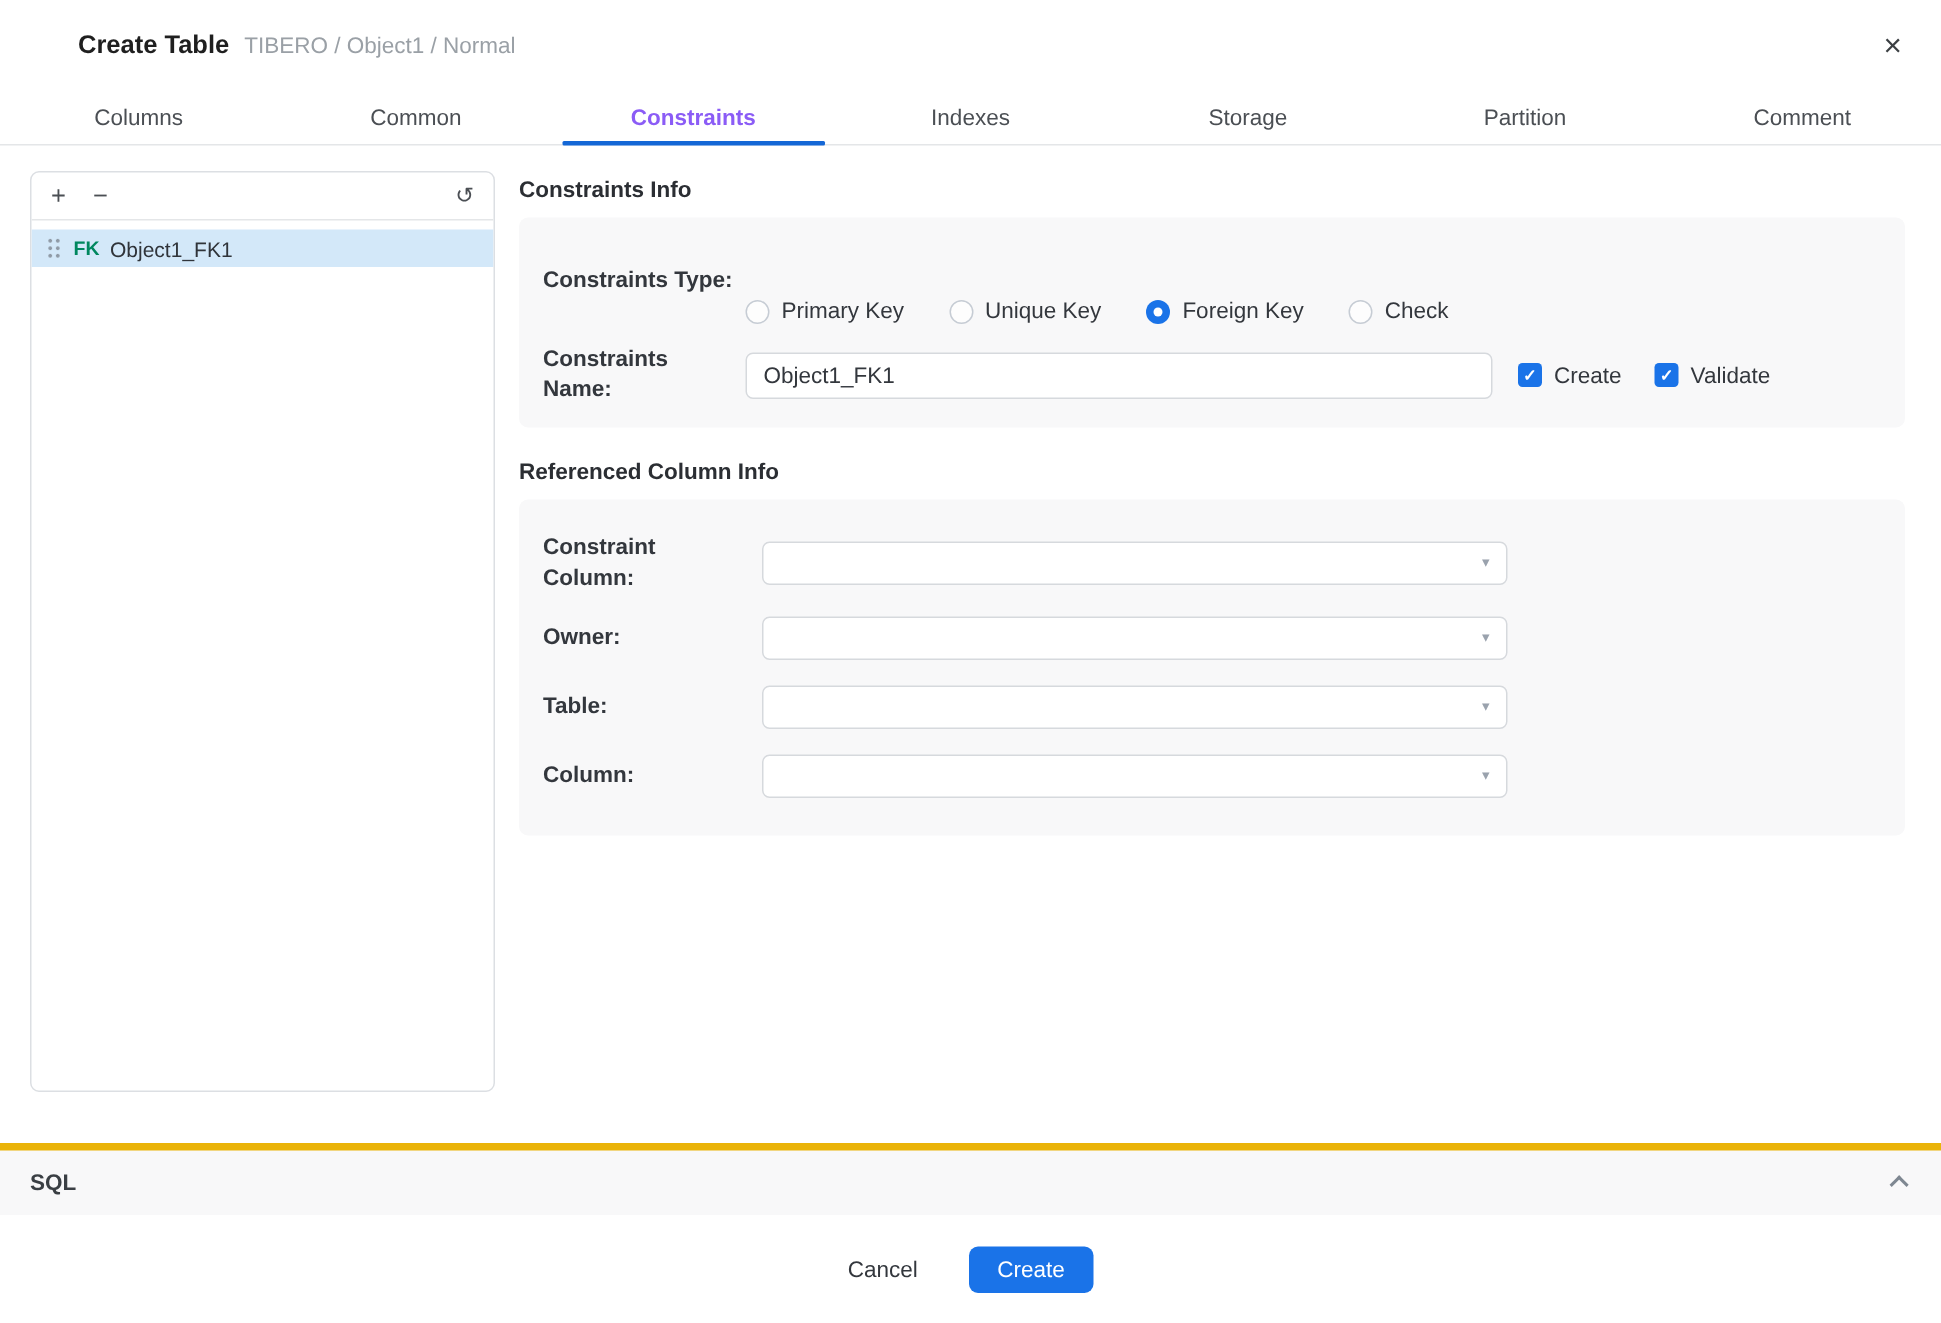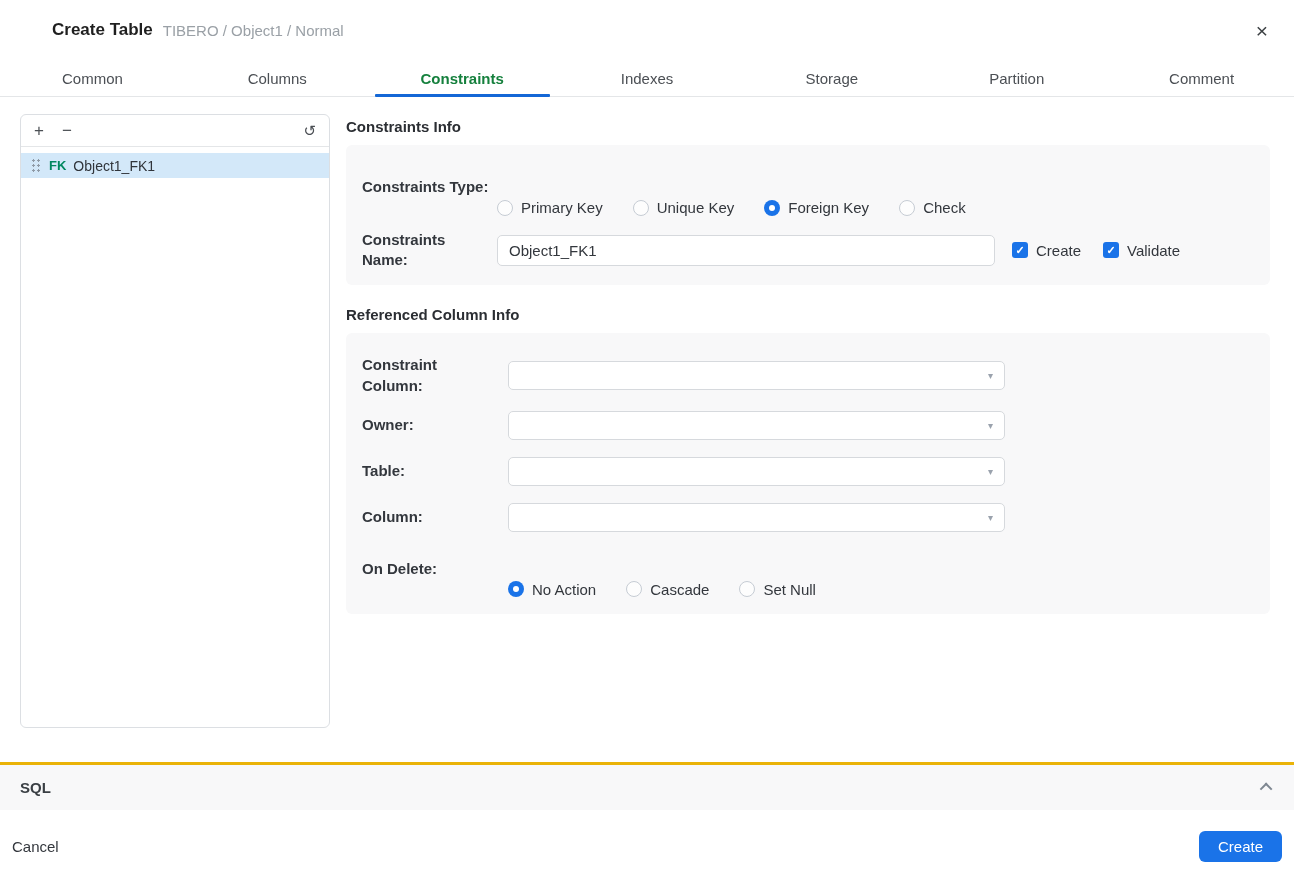--- a/index.html
+++ b/index.html
@@ -11,21 +11,21 @@
   .title-row { display:flex; align-items:center; height:60px; padding:0 22px 0 20px;margin-left:32px; }
   .dialog-title { font-size:17px; font-weight:bold; color:#1f1f1f; }
   .dialog-subtitle { font-size:15px; color:#9aa0a6; margin-left:10px; }
   .close-btn { margin-left:auto; background:none; border:none; cursor:pointer;
     font-size:21px; line-height:1; color:#3c4043; padding:2px 4px; }
 
   
   .tabs { display:flex; height:37px; border-bottom:1px solid #e4e6e8; }
   .tab { flex:1 1 0; position:relative; display:flex; align-items:center; justify-content:center;
     font-size:15px; color:#4b4f54; cursor:pointer; }
-  .tab.active { color:#15803d; font-weight:bold; }
+  .tab.active { color:#8b5cf6; font-weight:bold; }
   .tab.active::after { content:""; position:absolute; left:5px; right:5px; bottom:-1px;
     height:3px; background:#1467d6; border-radius:1px; }
 
   
   .content { display:flex; align-items:flex-start; }
 
   
   .list-panel { width:310px; margin:17px 0 0 20px; height:614px;
     border:1px solid #dcdfe3; border-radius:6px; background:#fff; overflow:hidden; }
   .list-toolbar { display:flex; align-items:center; height:32px; padding:0 13px;
@@ -78,48 +78,48 @@
 
   .field-row { display:flex; align-items:center; min-height:46px; }
   .field-row.tall { min-height:54px; }
   .dropdown { width:497px; height:29px; border:1px solid #d6d9dd; border-radius:5px;
     background:#fff; display:flex; align-items:center; justify-content:flex-end;
     padding:0 11px; cursor:pointer; }
   .dropdown-caret { font-size:10px; color:#9aa2ad; line-height:1; }
 
   
   .sql-bar { position:absolute; left:0; right:0; top:762px; height:48px; background:#f8f8f9;
-    border-top:3px solid #eab308; display:flex; align-items:center; padding:0 22px 0 20px;
+    border-top:5px solid #eab308; display:flex; align-items:center; padding:0 22px 0 20px;
     cursor:pointer; }
   .sql-label { font-size:15px; font-weight:bold; color:#3a3f44; }
   .chevron-up { margin-left:auto; width:9px; height:9px; border:solid #7e8791;
     border-width:2px 0 0 2px; transform:rotate(45deg) translateY(2px); cursor:pointer; }
 
   
   .footer { position:absolute; left:0; right:0; top:810px; bottom:0; background:#fff;
-    display:flex; align-items:center; justify-content:space-between; padding:0 12px; }
+    display:flex; align-items:center; justify-content:center; padding:0 12px; }
   .cancel-btn { background:none; border:none; cursor:pointer; font-size:15px; color:#33373d;
     margin-right:34px; font-family:"Liberation Sans", sans-serif; }
   .create-btn { background:#1a73e8; color:#fff; border:none; border-radius:6px; cursor:pointer;
     font-size:15px; height:31px; padding:0 19px; font-family:Liberation Sans, sans-serif; }
 </style>
 </head>
 <body>
 
 <div class="dialog">
 
   <div class="title-row">
     <span class="dialog-title">Create Table</span>
     <span class="dialog-subtitle">TIBERO / Object1 / Normal</span>
     <button class="close-btn">×</button>
   </div>
 
   <div class="tabs">
+    <div class="tab">Columns</div>
     <div class="tab">Common</div>
-    <div class="tab">Columns</div>
     <div class="tab active">Constraints</div>
     <div class="tab">Indexes</div>
     <div class="tab">Storage</div>
     <div class="tab">Partition</div>
     <div class="tab">Comment</div>
   </div>
 
   <div class="content">
 
     <aside class="list-panel">
@@ -204,37 +204,20 @@
           </div>
         </div>
 
         <div class="field-row">
           <span class="form-label col-146">Column:</span>
           <div class="dropdown">
             <span class="dropdown-caret">▾</span>
           </div>
         </div>
 
-        <div class="field-row" style="min-height:40px;">
-          <span class="form-label col-146">On Delete:</span>
-          <div class="radio-group">
-            <span class="radio-opt">
-              <span class="radio checked"></span>
-              <span class="radio-label">No Action</span>
-            </span>
-            <span class="radio-opt">
-              <span class="radio"></span>
-              <span class="radio-label">Cascade</span>
-            </span>
-            <span class="radio-opt">
-              <span class="radio"></span>
-              <span class="radio-label">Set Null</span>
-            </span>
-          </div>
-        </div>
 
       </section>
     </main>
   </div>
 
   <div class="sql-bar">
     <span class="sql-label">SQL</span>
     <span class="chevron-up"></span>
   </div>
 

